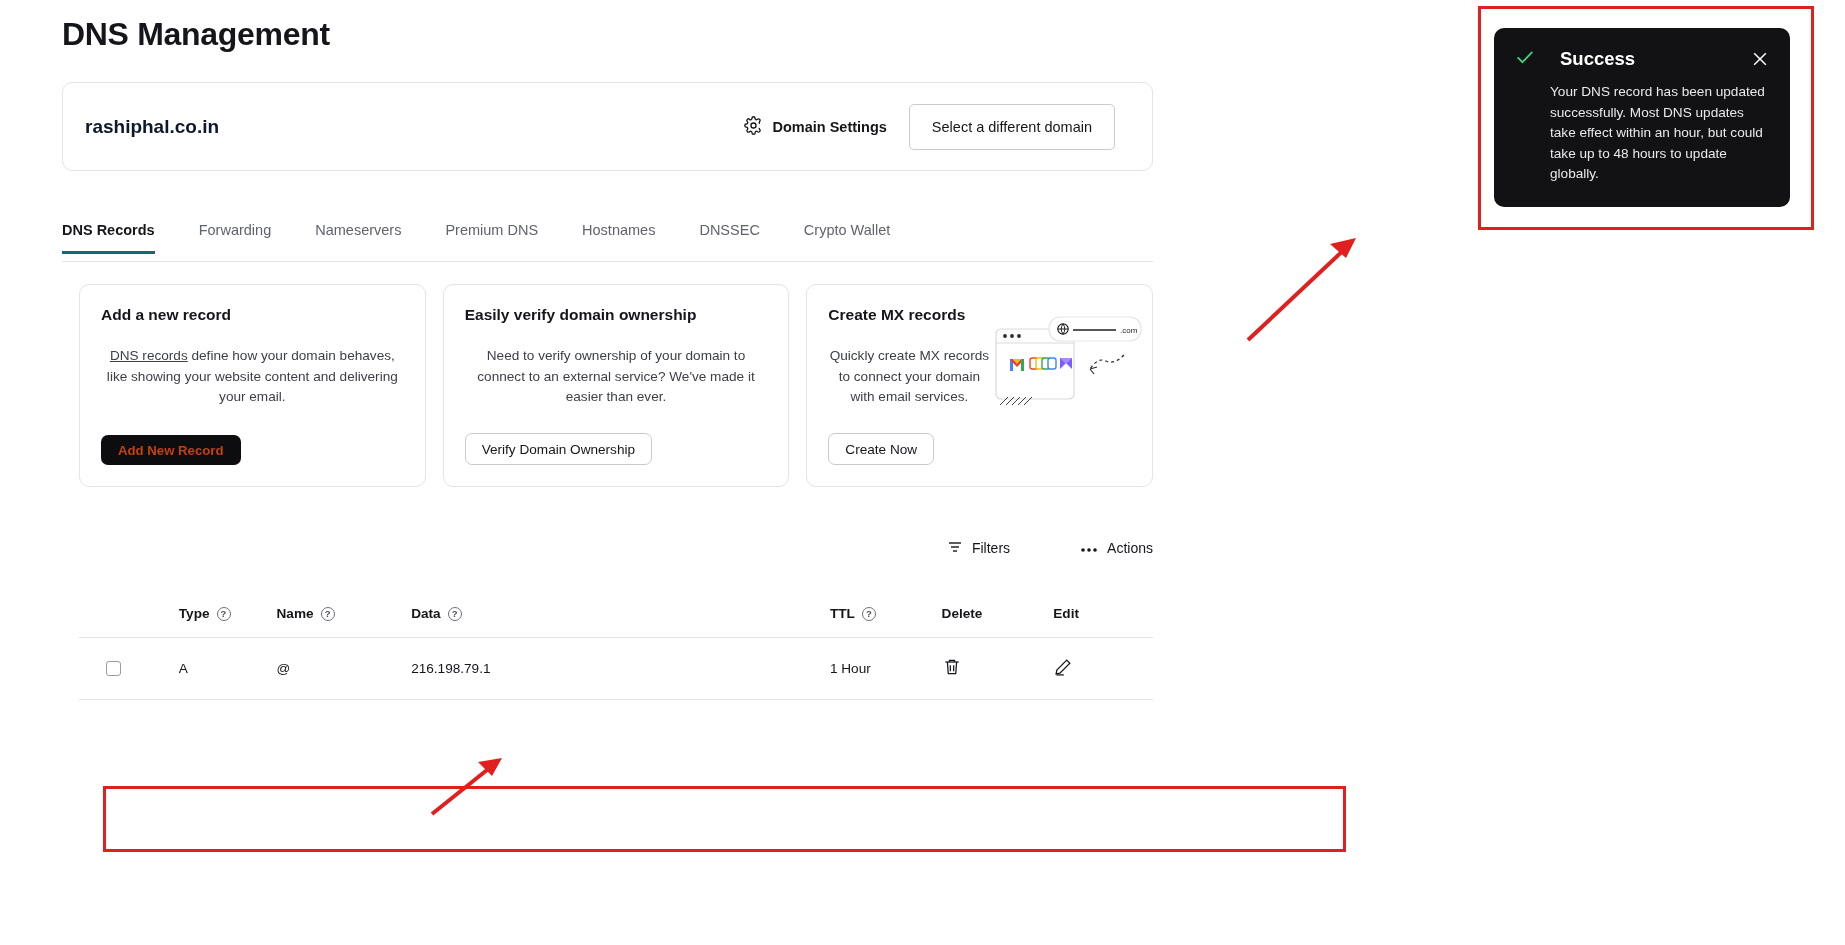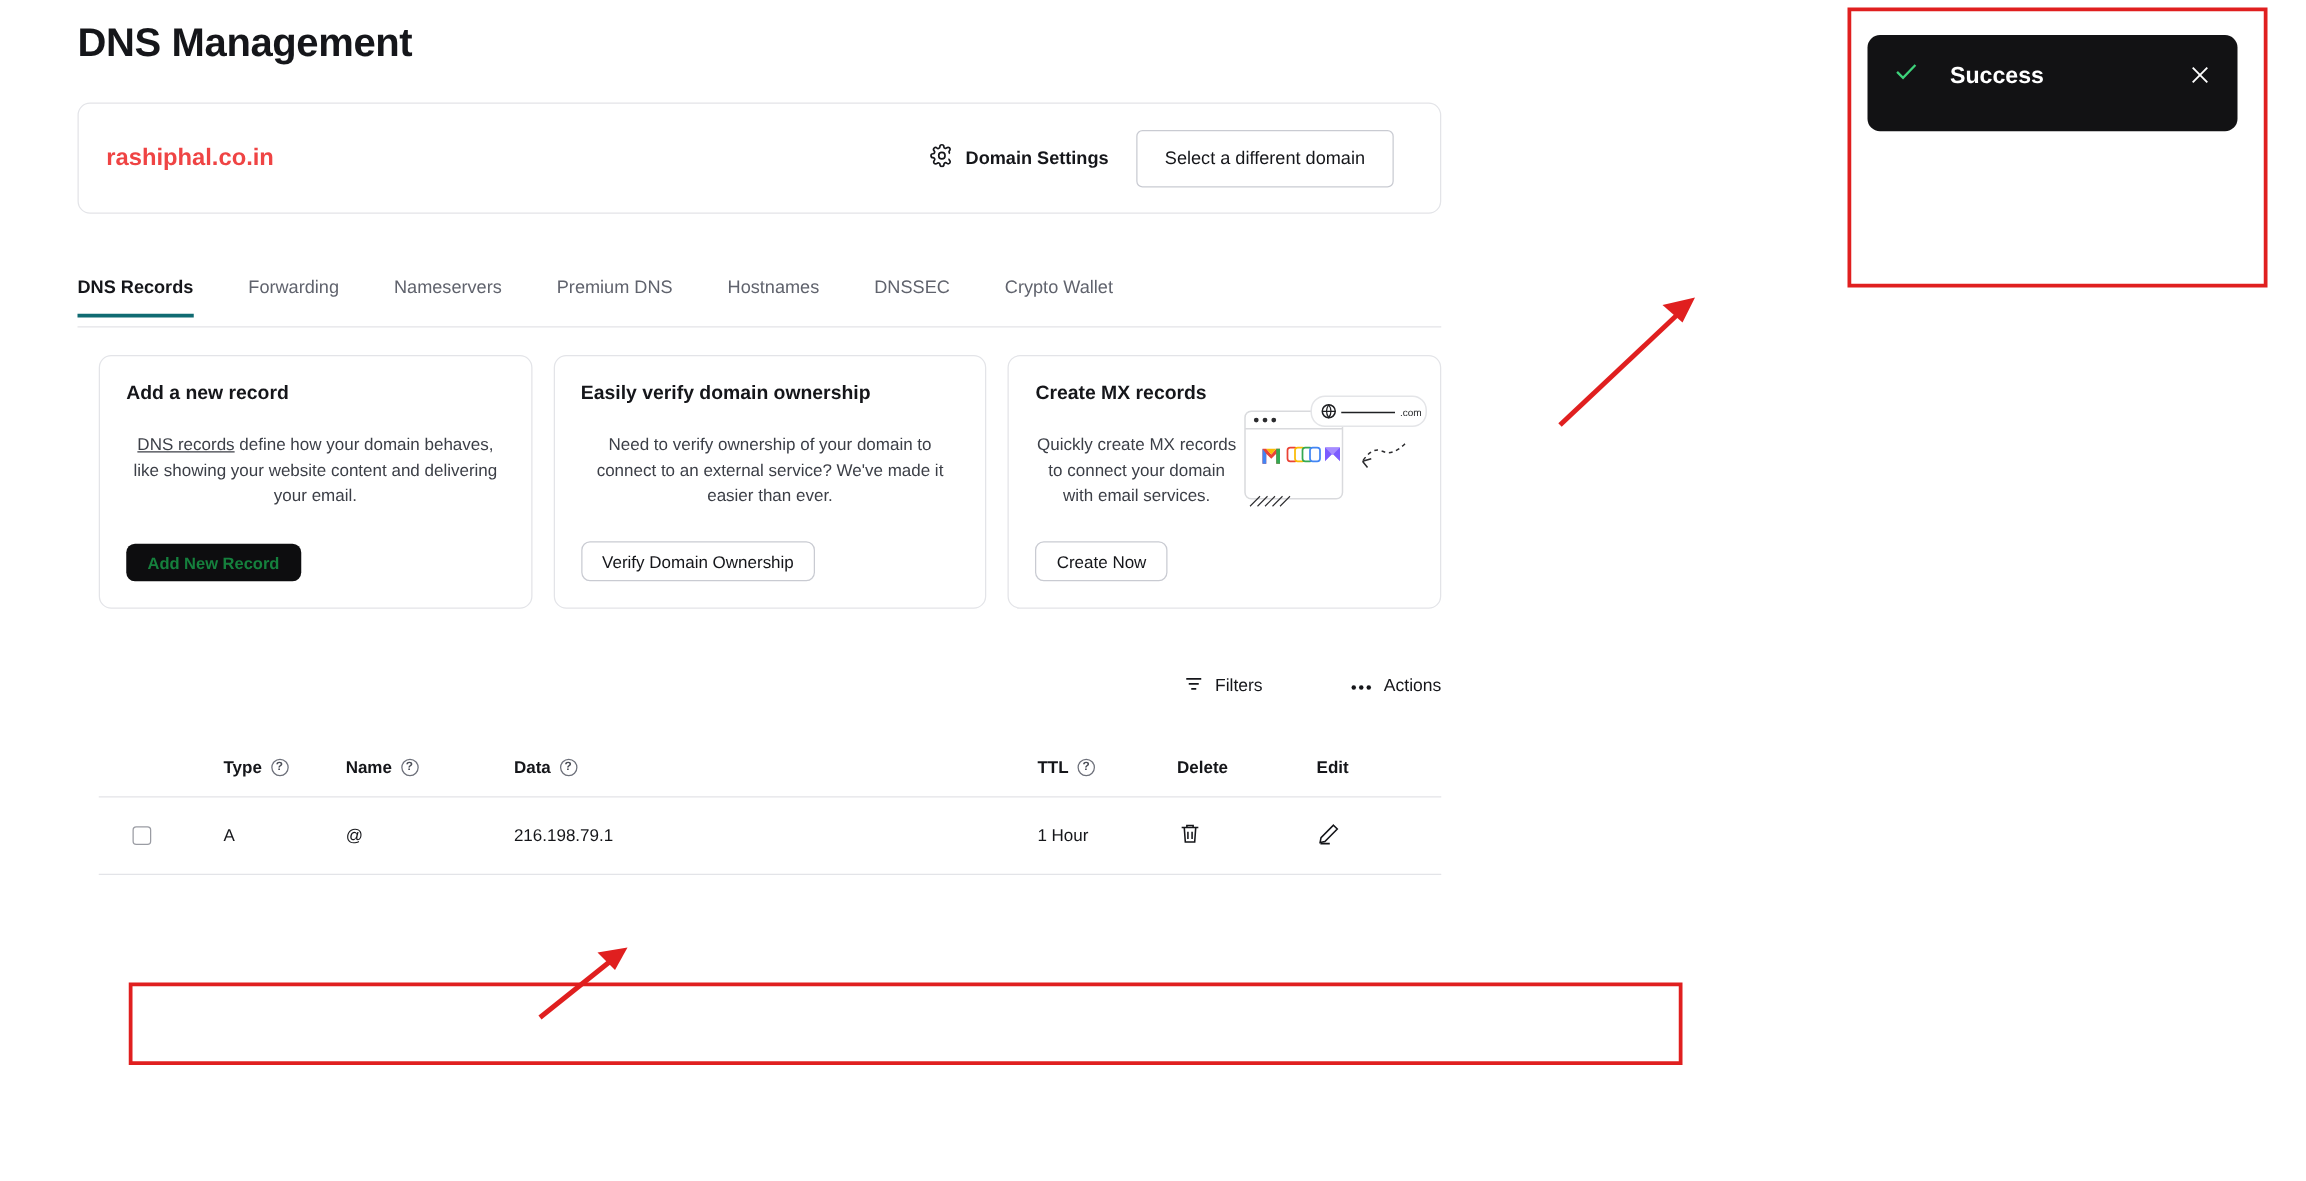--- a/index.html
+++ b/index.html
@@ -30,21 +30,21 @@
     border: 1px solid #e3e4e8;
     border-radius: 10px;
     background: #fff;
     display: flex;
     align-items: center;
   }
   .domain-name {
     margin-left: 22px;
     font-size: 19px;
     font-weight: 700;
-    color: #ef4444;
+    color: #0f172a;
   }
   .domain-actions {
     margin-left: auto;
     display: flex;
     align-items: center;
     gap: 22px;
     margin-right: 37px;
   }
   .domain-settings {
     display: flex;
@@ -130,21 +130,21 @@
     text-decoration: underline;
     color: #3c3f47;
     cursor: pointer;
   }
   .card-btn {
     position: absolute;
     bottom: 21px; left: 21px;
   }
   .btn-dark {
     background: #0d0d0f;
-    color: #15803d;
+    color: #c2410c;
     border: none;
     border-radius: 7px;
     height: 30px;
     padding: 0 17px;
     font-family: inherit;
     font-size: 13.2px;
     font-weight: 700;
     cursor: pointer;
   }
   .btn-ghost {
@@ -457,20 +457,21 @@
       </svg>
     </span>
     <span class="toast-title">Success</span>
     <span class="toast-close">
       <svg width="20" height="20" viewBox="0 0 24 24" stroke="#ffffff" stroke-width="1.8">
         <line x1="5" y1="5" x2="19" y2="19"></line>
         <line x1="19" y1="5" x2="5" y2="19"></line>
       </svg>
     </span>
   </div>
+  <div class="toast-body">Your DNS record has been updated successfully. Most DNS updates take effect within an hour, but could take up to 48 hours to update globally.</div>
 </div>
 
 <div class="hl-box hl-toast"></div>
 <div class="hl-box hl-row"></div>
 
 <svg class="arrow-svg" style="left:1230px; top:232px;" width="140" height="120">
   <line x1="18" y1="108" x2="118" y2="14" stroke="#e01f1f" stroke-width="4"></line>
   <polygon points="126,6 100,12 116,26" fill="#e01f1f"></polygon>
 </svg>
 

